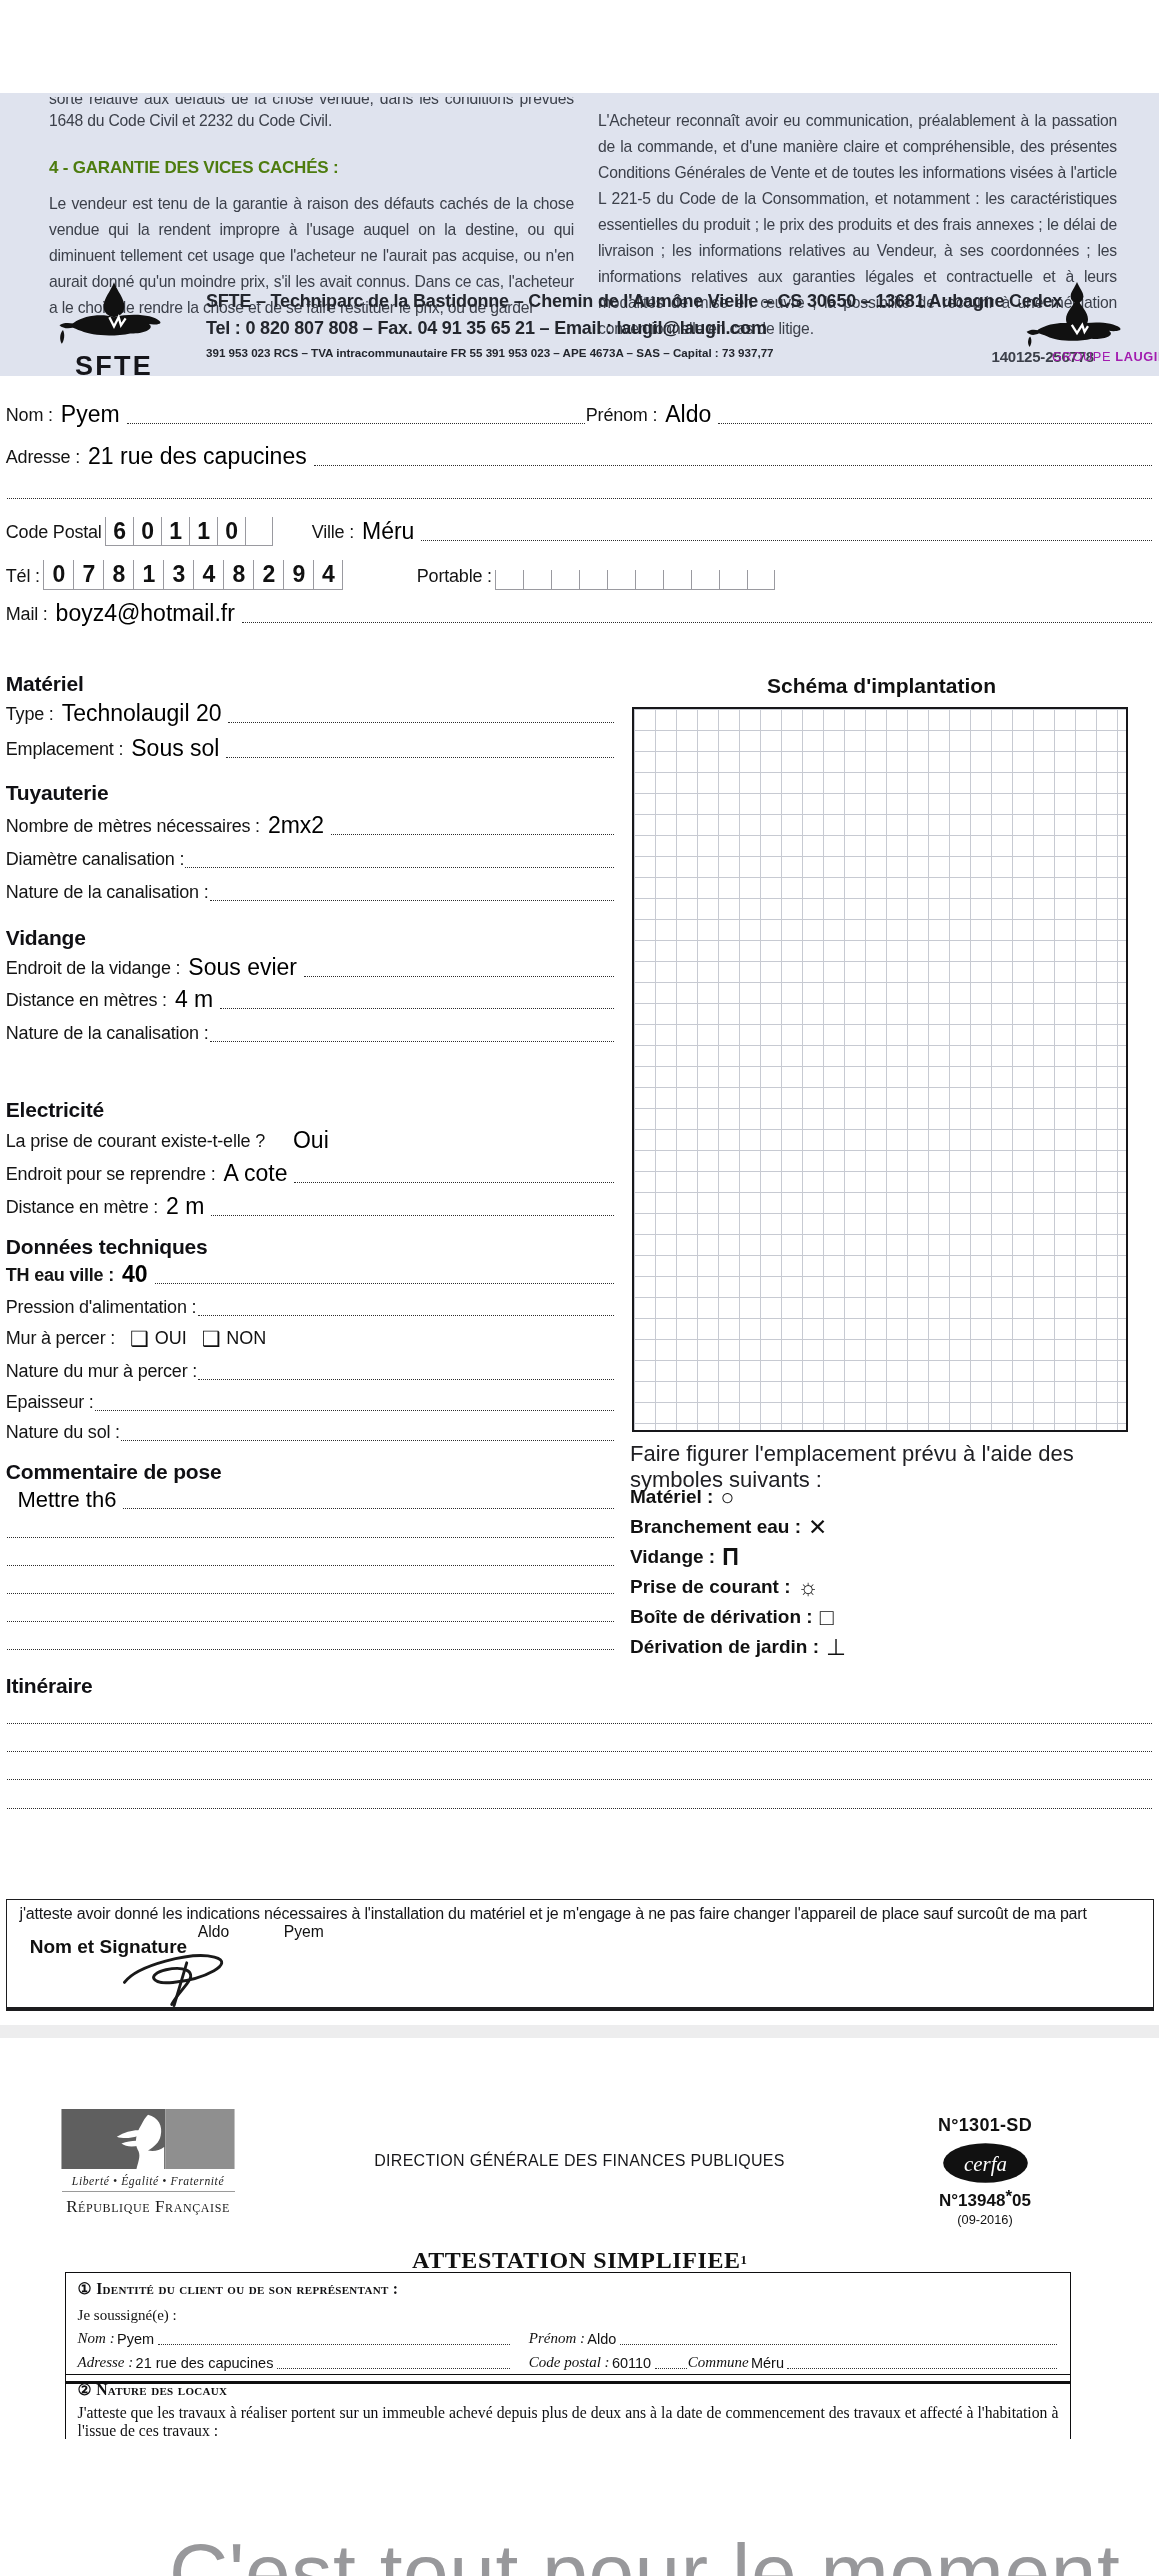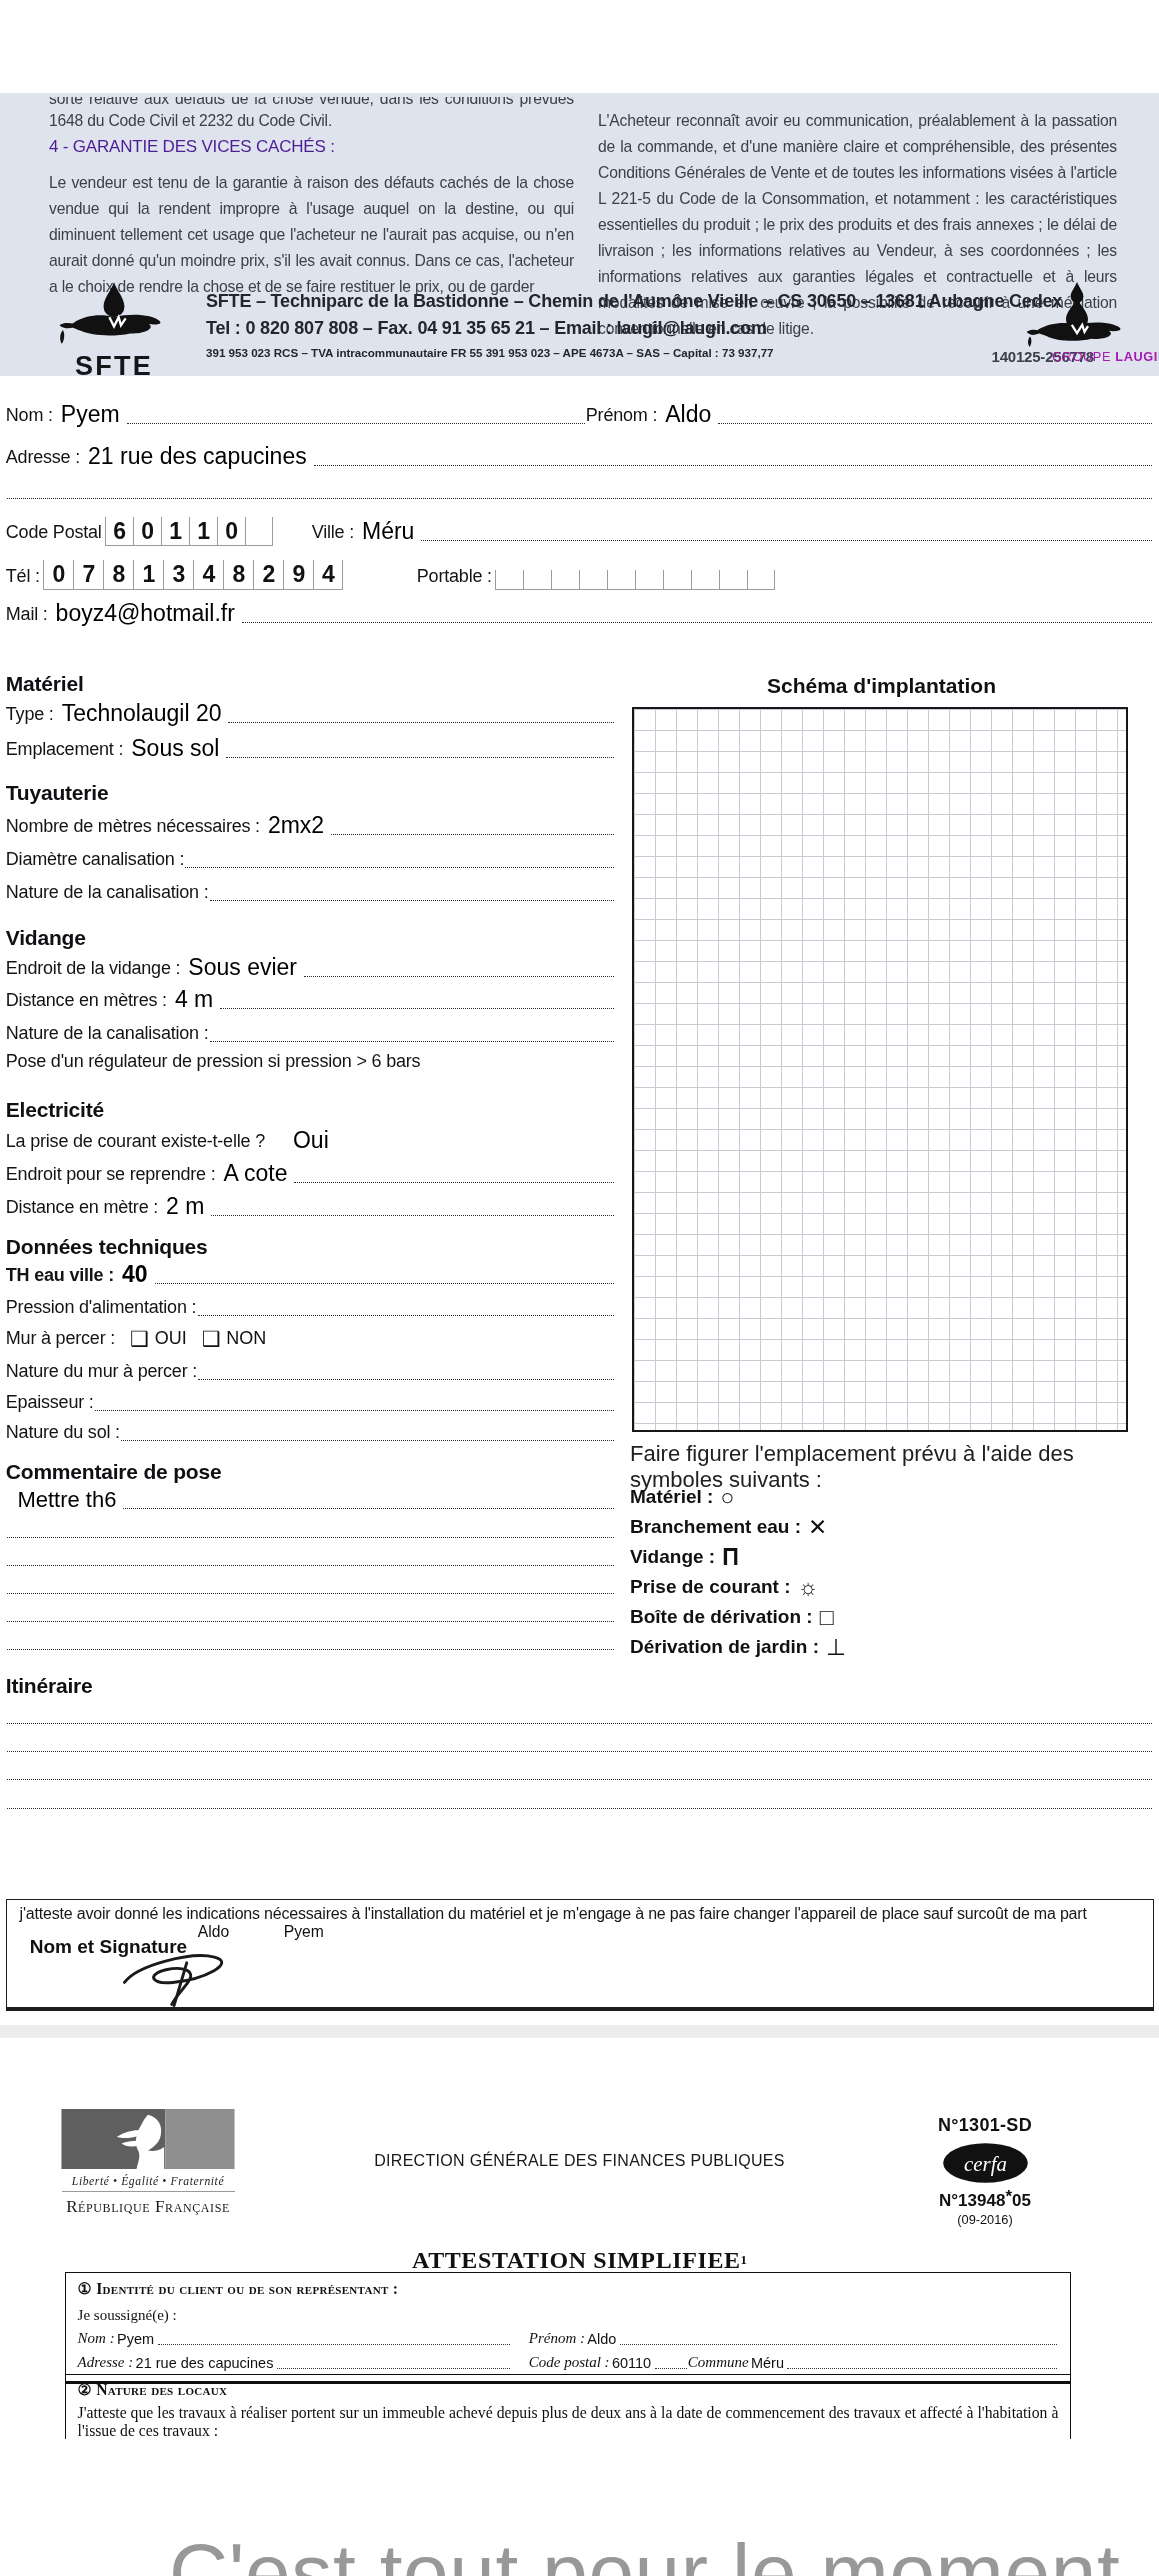--- a/index.html
+++ b/index.html
@@ -13,21 +13,21 @@
   .cgv-band {
     position:absolute; left:0; top:93px; width:1159px; height:283px;
     background:linear-gradient(100deg,#e7eaf3 0%,#d7dcea 18%,#e9ecf4 38%,#dadfed 60%,#eef0f7 82%,#dcе0ee 100%);
     background-color:#dfe3ee;
   }
   .cgv-col { position:absolute; font-size:15.7px; line-height:26px; color:#3c404a; letter-spacing:-0.2px; text-align:justify; }
   .cgv-left  { left:49px;  top:3.5px;  width:525px; }
   .cgv-right { left:598px; top:15px; width:519px; }
   .cgv-clip { height:11.6px; overflow:hidden; }
   .cgv-clip span { display:block; margin-top:-10.4px; }
-  .cgv-h { font-weight:normal; font-size:17px; color:#4c1d95; text-align:left; }
+  .cgv-h { font-weight:bold; font-size:17px; color:#4d7c0f; margin-top:21px; text-align:left; }
   .cgv-body { margin-top:10.4px; }
   .cgv-ref { text-align:right; padding-right:23px; font-weight:bold; font-size:15px; margin-top:2.3px; }
   
   .sfte-logo { position:absolute; left:53px; top:188px; width:122px; text-align:center; z-index:1; }
   .sfte-logo .word { font-size:27px; font-weight:bold; letter-spacing:2.3px; color:#15151a; margin-top:-2.3px; }
   .addr { position:absolute; left:206px; top:198px; width:881px; z-index:2; color:#23262d; }
   .addr .l1,.addr .l2 { font-weight:bold; font-size:18px; letter-spacing:-0.2px; white-space:nowrap; }
   .addr .l2 { margin-top:5.8px; }
   .addr .l3 { font-weight:bold; font-size:11.6px; margin-top:7px; letter-spacing:0; white-space:nowrap; }
   .laugil-logo { position:absolute; left:1016px; top:189px; width:122px; text-align:center; z-index:1; }
@@ -264,23 +264,20 @@
   </div>
   <div class="dotrow" style="left:5.8px; width:609px; top:984px; height:30px;">
     <span class="lbl">Distance en mètres :</span>
     <span class="val">4 m</span>
     <span class="dots"></span>
   </div>
   <div class="dotrow" style="left:5.8px; width:609px; top:1017px; height:30px;">
     <span class="lbl">Nature de la canalisation :</span>
     <span class="dots"></span>
   </div>
-  <div class="plainrow" style="left:5.8px; width:609px; top:1050px; height:25.5px;">
-    <span class="lbl">Pose d'un régulateur de pression si pression &gt; 6 bars</span>
-  </div>
 
   <div class="sec-h" style="left:5.8px; top:1098px;">Electricité</div>
   <div class="plainrow" style="left:5.8px; width:609px; top:1125px; height:30px;">
     <span class="lbl">La prise de courant existe-t-elle ?</span>
     <span class="val" style="margin-left:28px;">Oui</span>
   </div>
   <div class="dotrow" style="left:5.8px; width:609px; top:1158px; height:30px;">
     <span class="lbl">Endroit pour se reprendre :</span>
     <span class="val">A cote</span>
     <span class="dots"></span>

